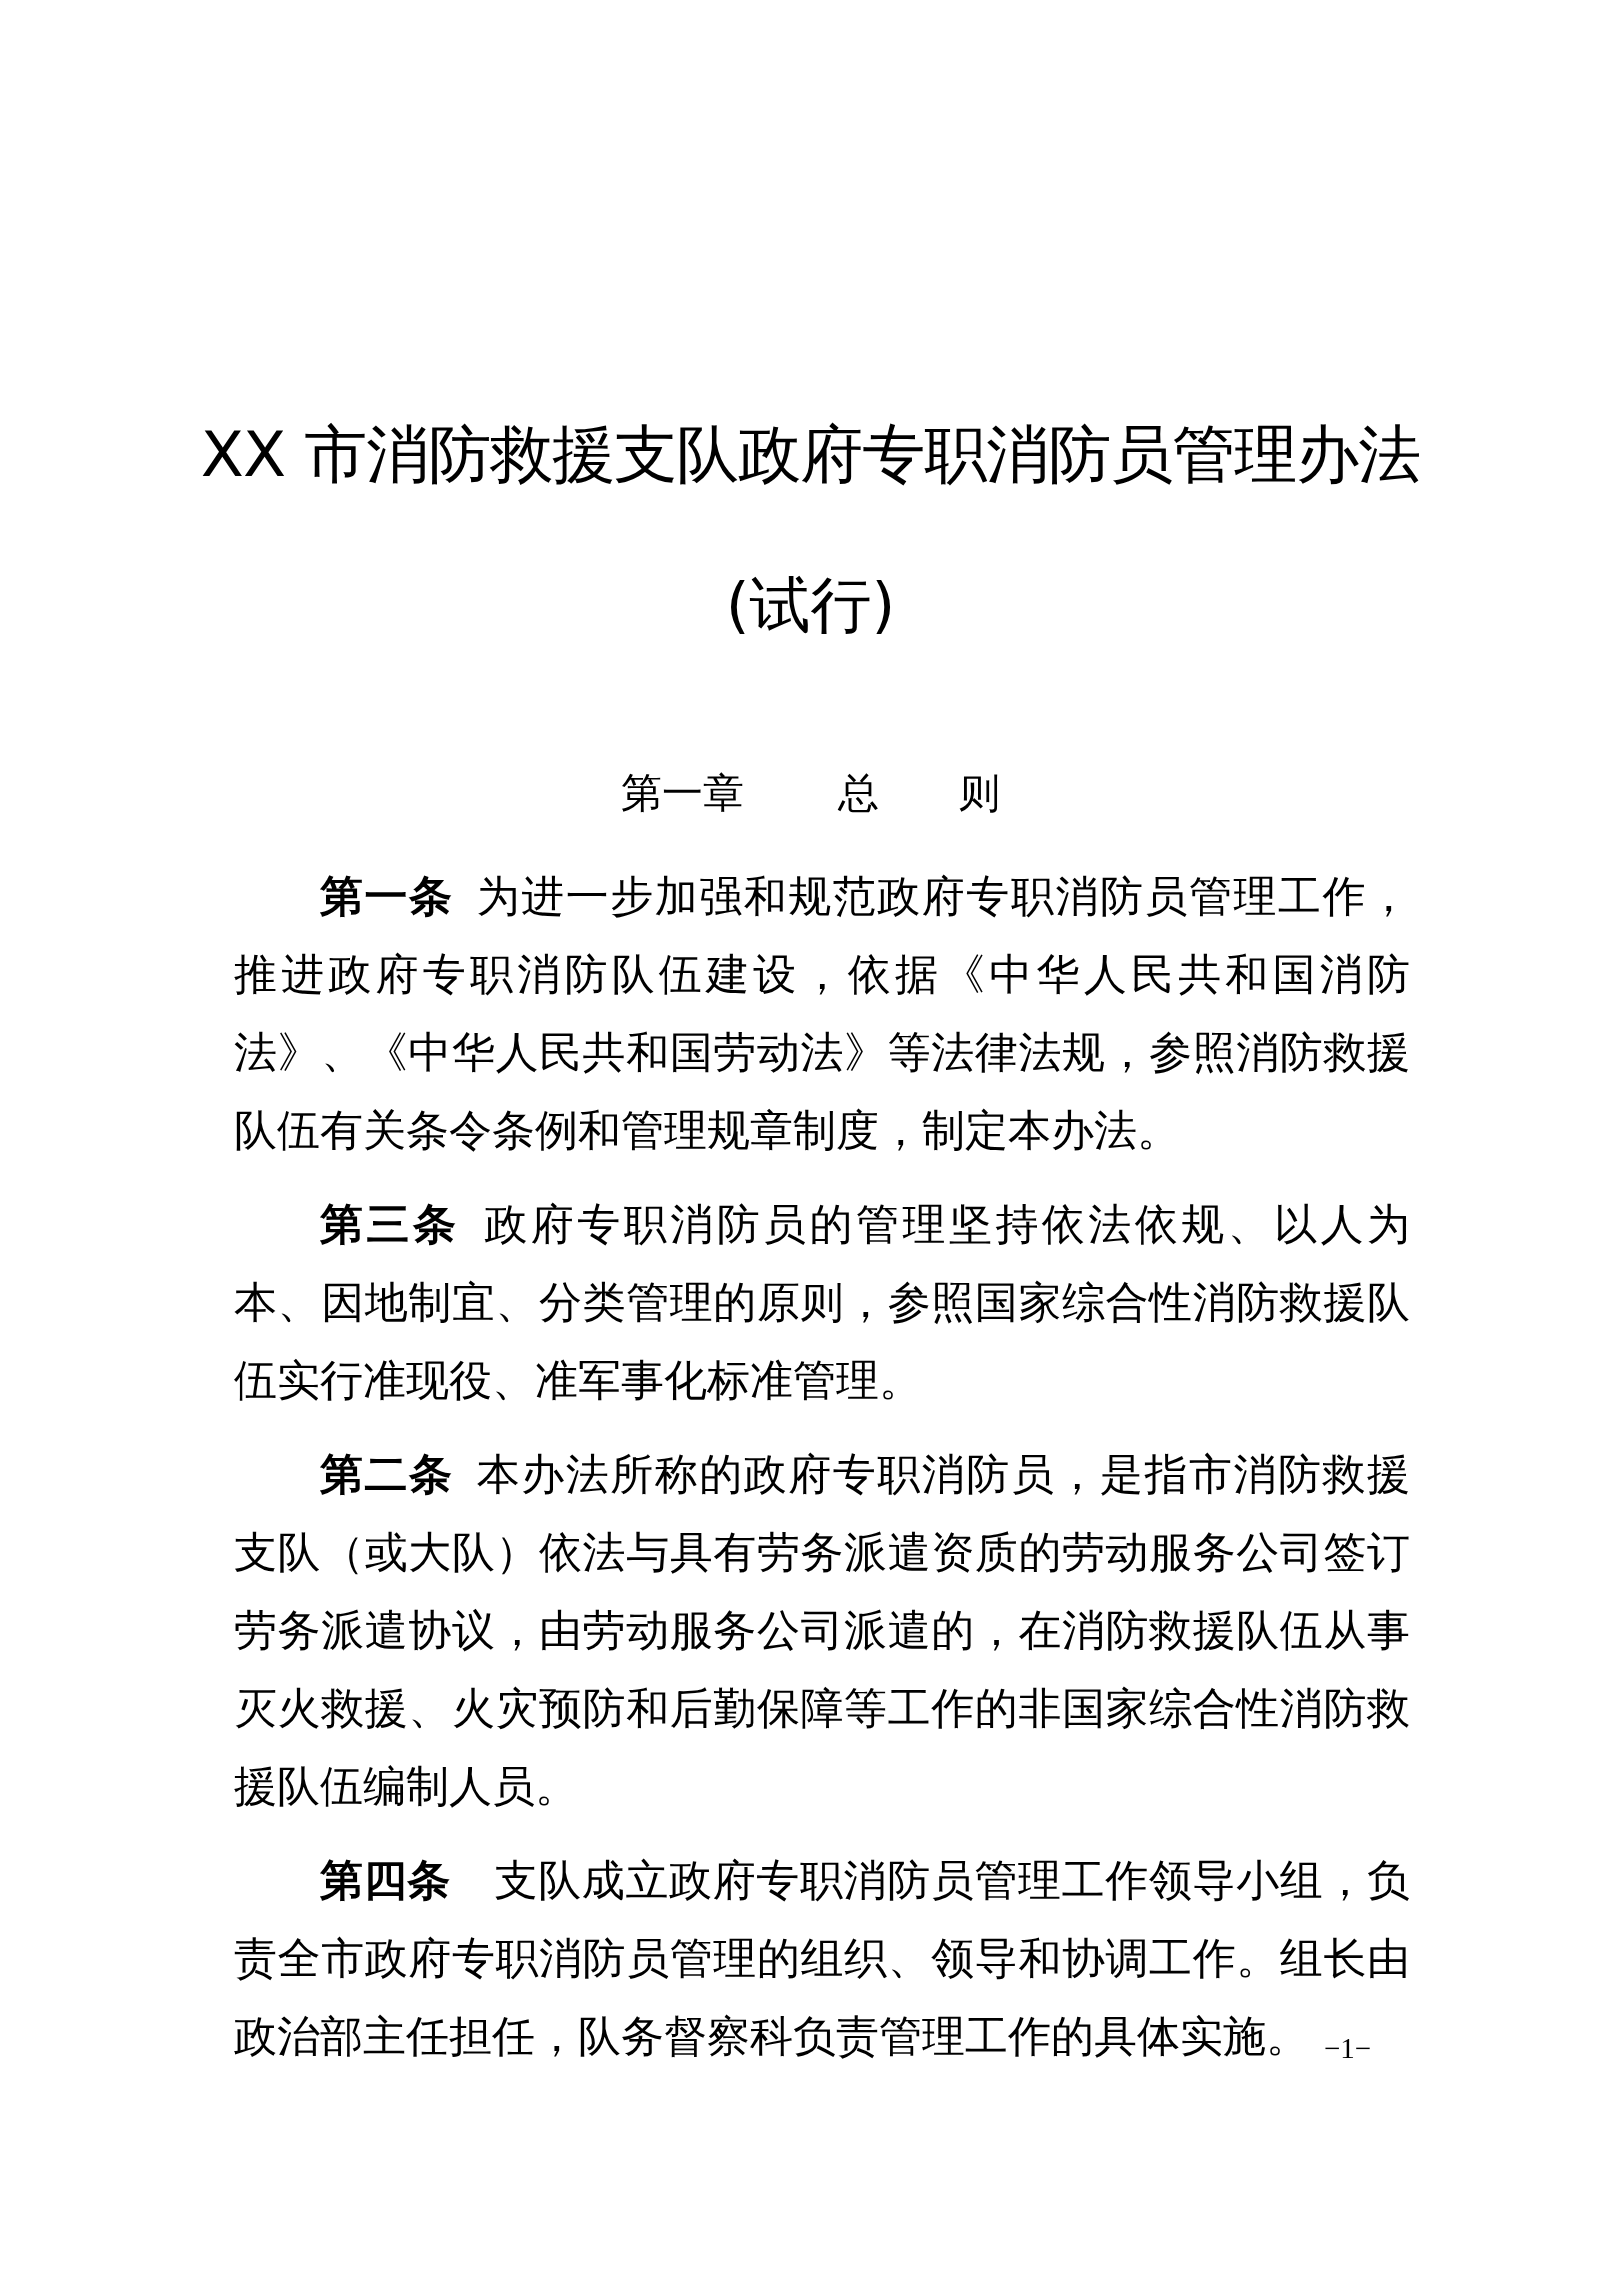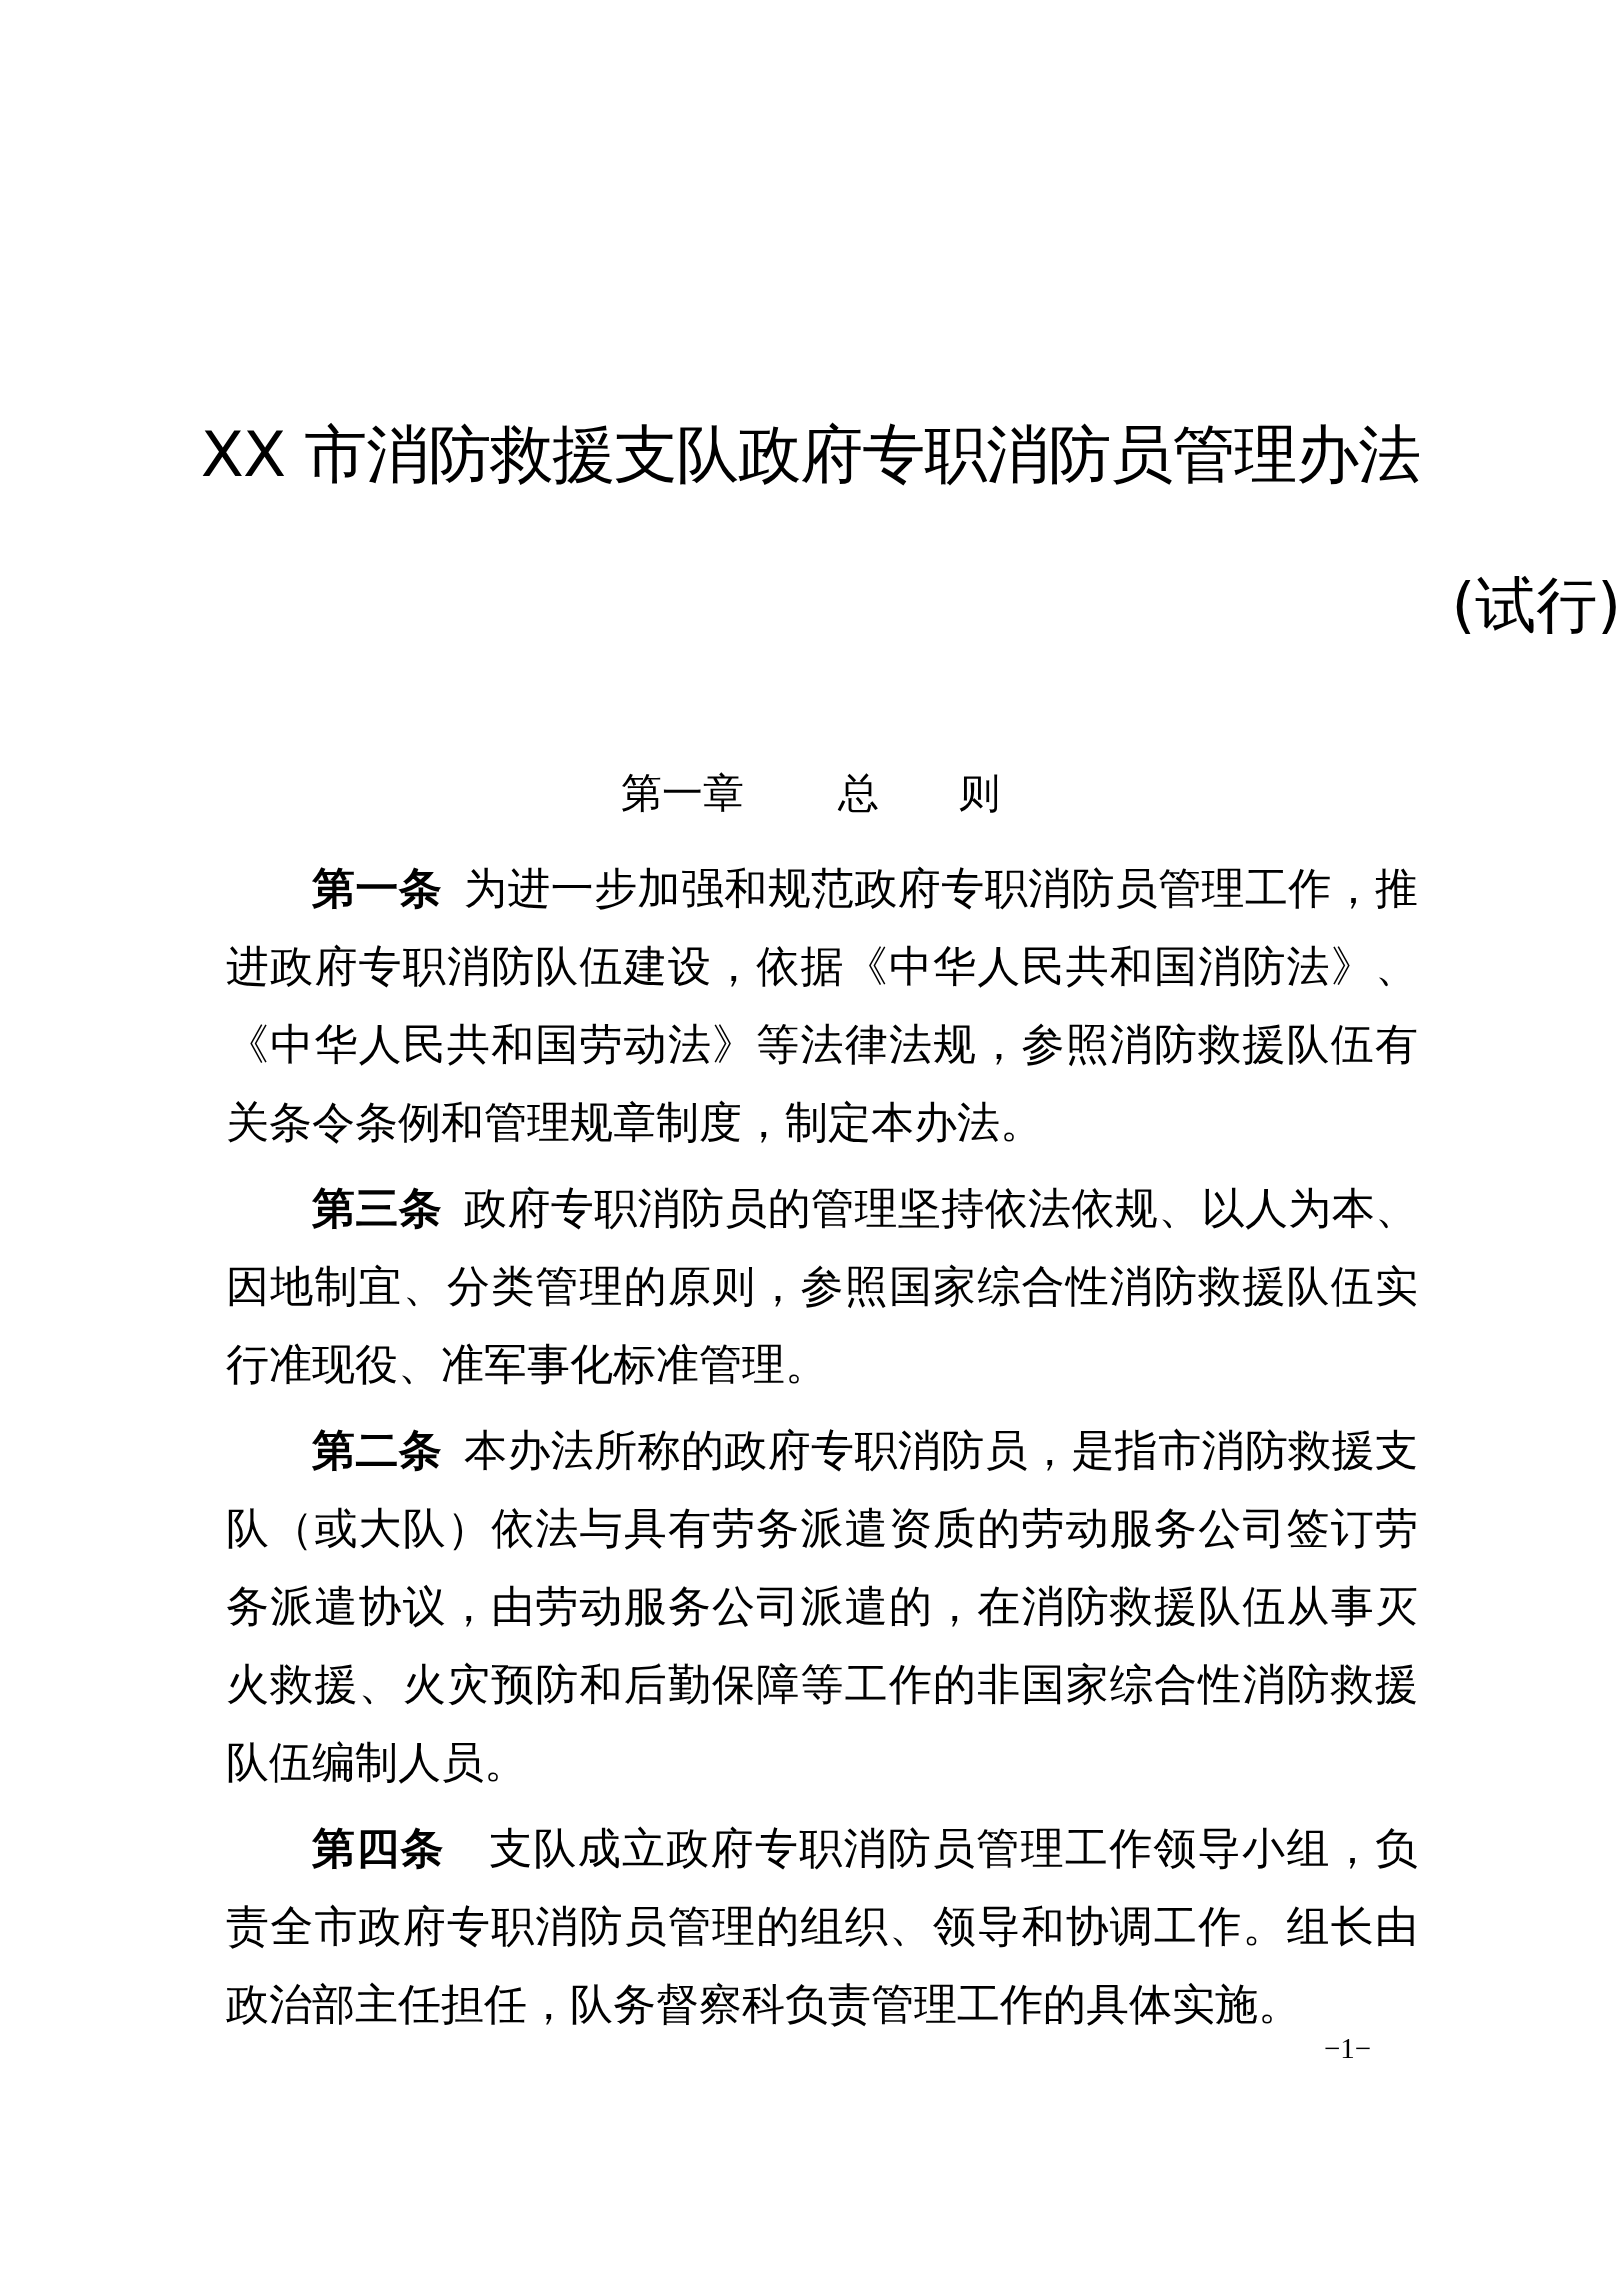--- a/index.html
+++ b/index.html
@@ -5,33 +5,33 @@
   html, body { margin: 0; padding: 0; background: #ffffff; }
   body { width: 1621px; height: 2293px; position: relative; overflow: hidden; color: #000; }
   .page { position: absolute; left: 0; top: 0; width: 1621px; height: 2258px; background: #fff; padding-left: 32px; }
   .title {
     position: absolute; left: 0; width: 1621px; top: 410px;
     text-align: center; font-family: "DejaVu Sans", sans-serif;
     font-size: 63px; line-height: 90px; white-space: nowrap; letter-spacing: -1px;
   }
   .subtitle {
     position: absolute; left: 0; width: 1621px; top: 561px;
-    text-align: right; font-family: "DejaVu Sans", sans-serif;
+    text-align: center; font-family: "DejaVu Sans", sans-serif;
     font-size: 61px; line-height: 88px; white-space: nowrap;
   }
   .chapter {
     position: absolute; left: 0; width: 1621px; top: 757px;
     text-align: center; font-family: Liberation Mono, monospace;
     font-size: 41px; line-height: 78px; white-space: pre;
   }
   .body-text {
     position: absolute; left: 218px; top: 841px; width: 1208px;
     font-family: "DejaVu Sans", sans-serif; font-size: 43px; line-height: 78px;
   }
-  .article { margin: 8px; text-indent: 86px; text-align: justify; word-break: break-all; }
+  .article { margin: 16px; text-indent: 86px; text-align: justify; word-break: break-all; }
   .article-no { font-weight: bold; }
   .gap { display: inline-block; }
   .page-number {
     position: absolute; left: 1313px; top: 2029px; width: 69px; text-align: center;
     font-family: "Liberation Serif", "DejaVu Serif", serif; font-size: 29px; line-height: 39px;
   }
 </style>
 </head>
 <body>
 

